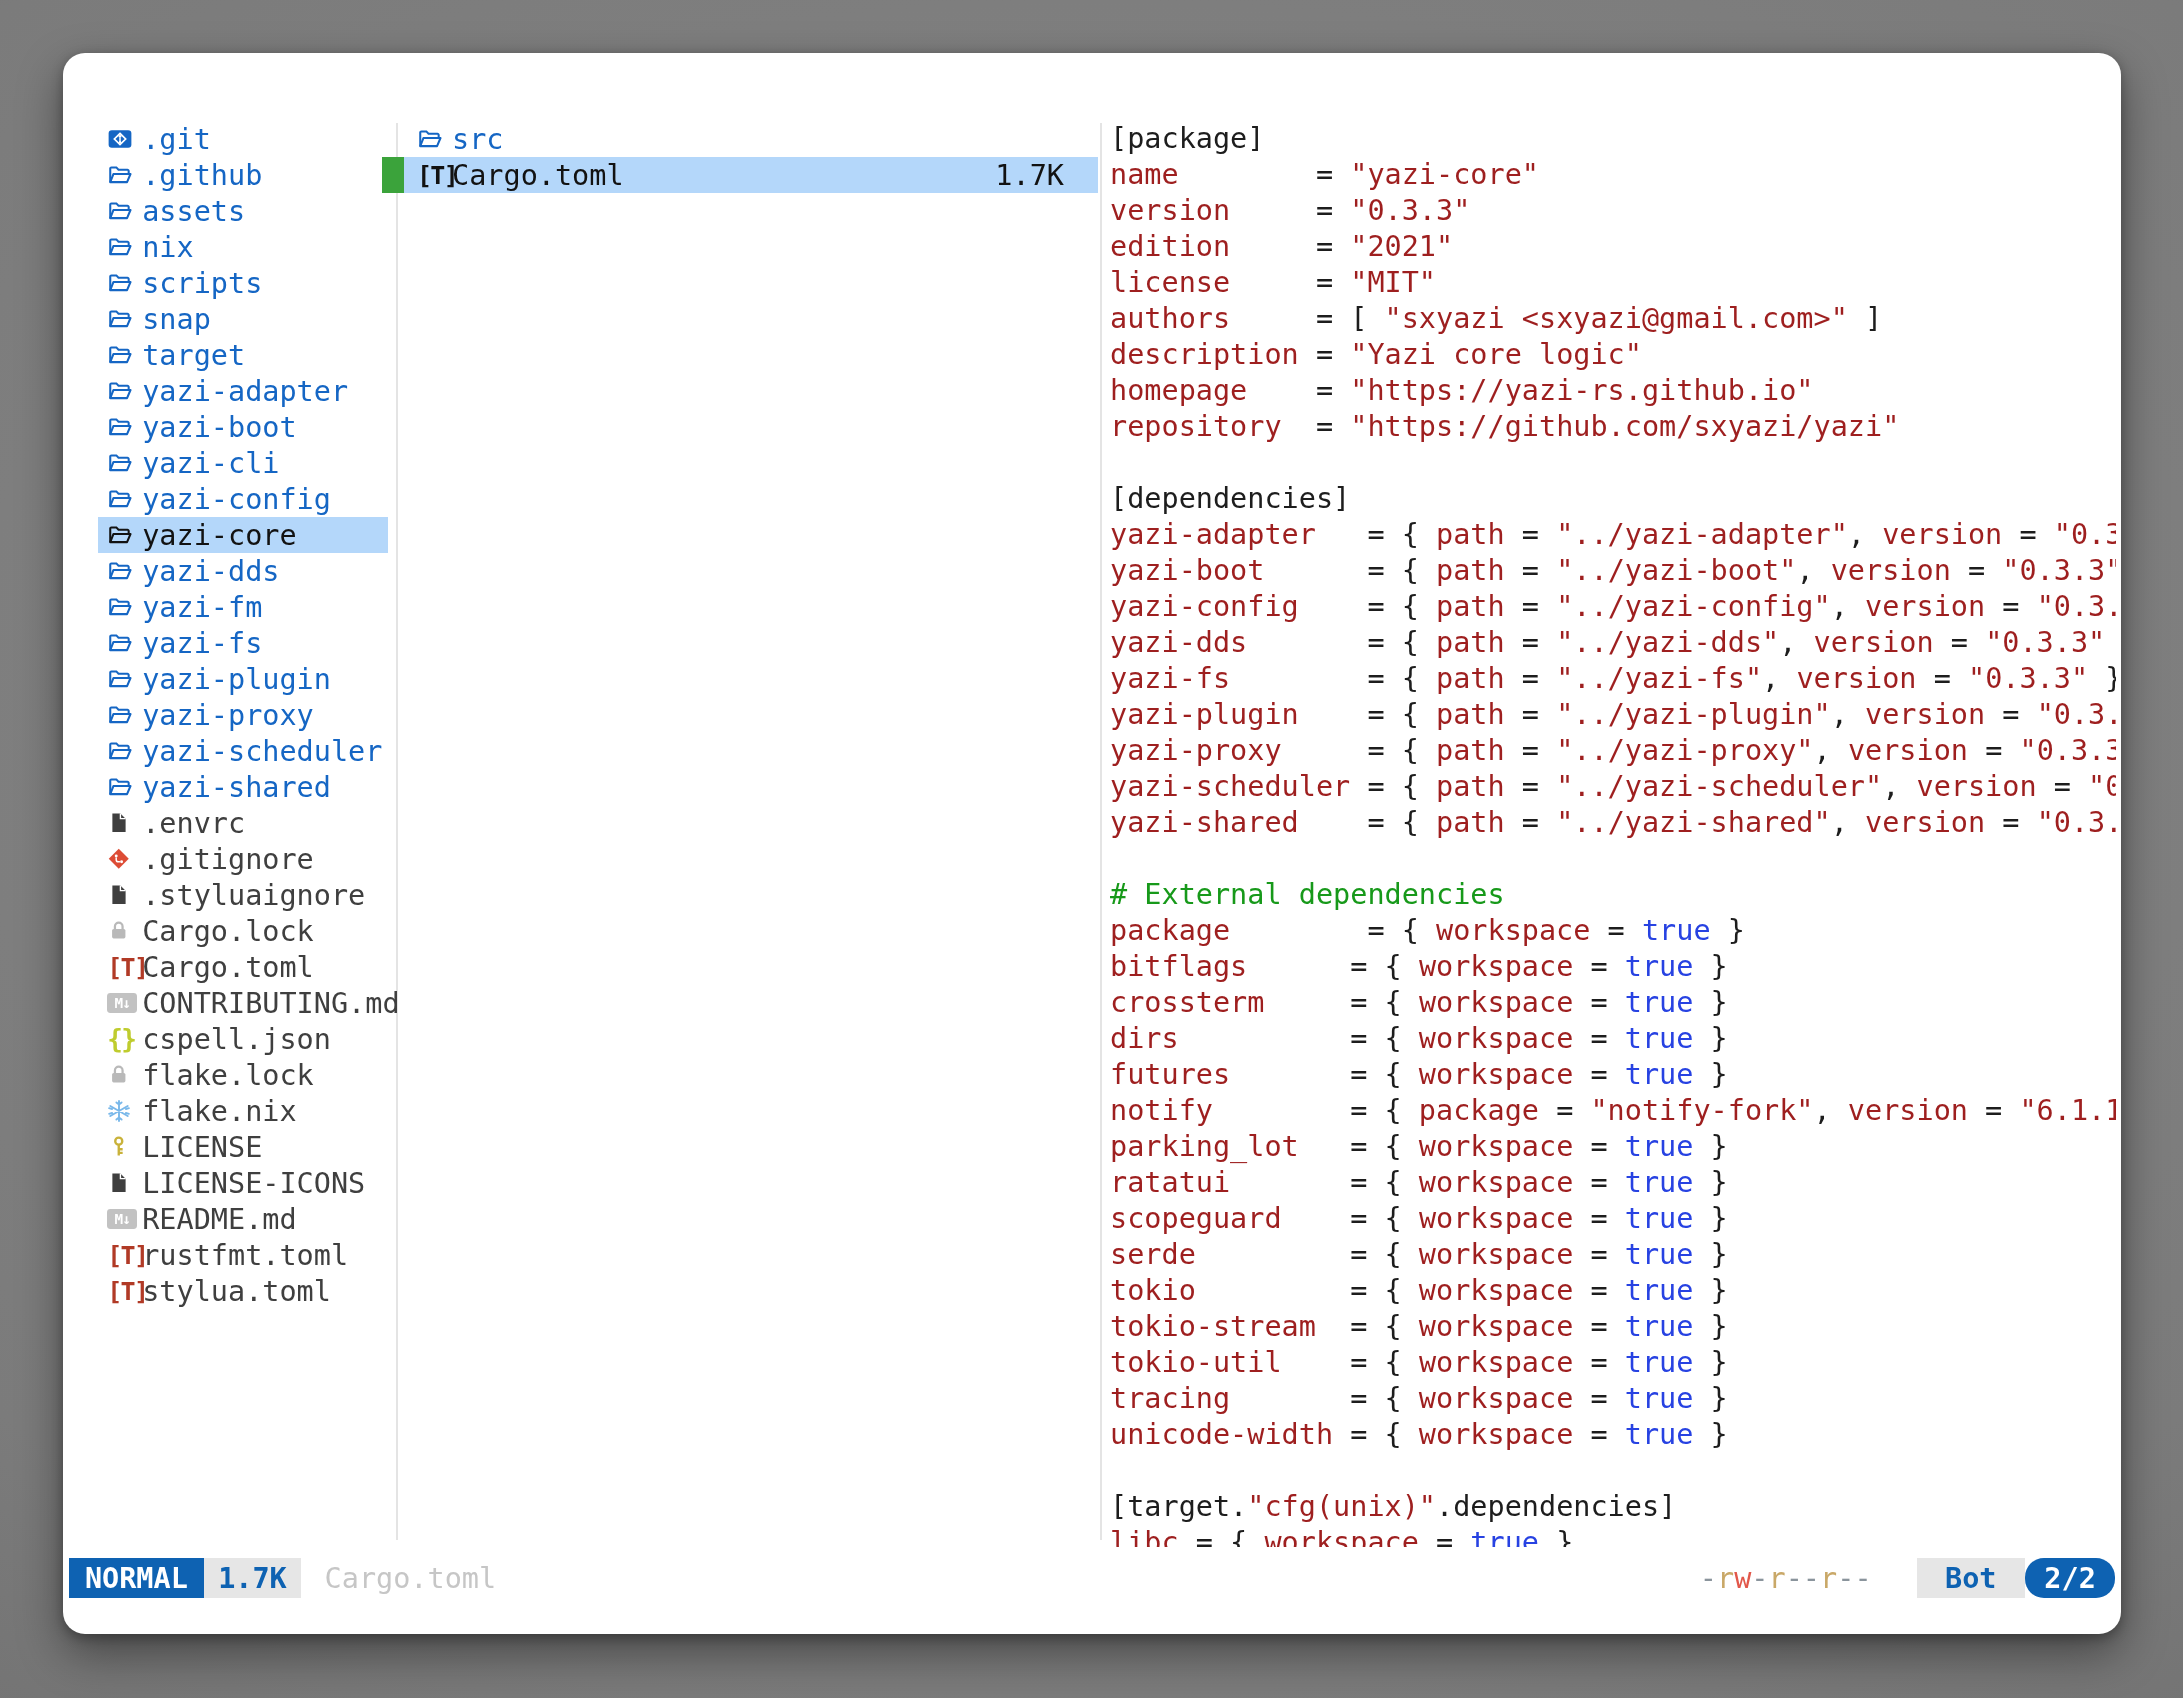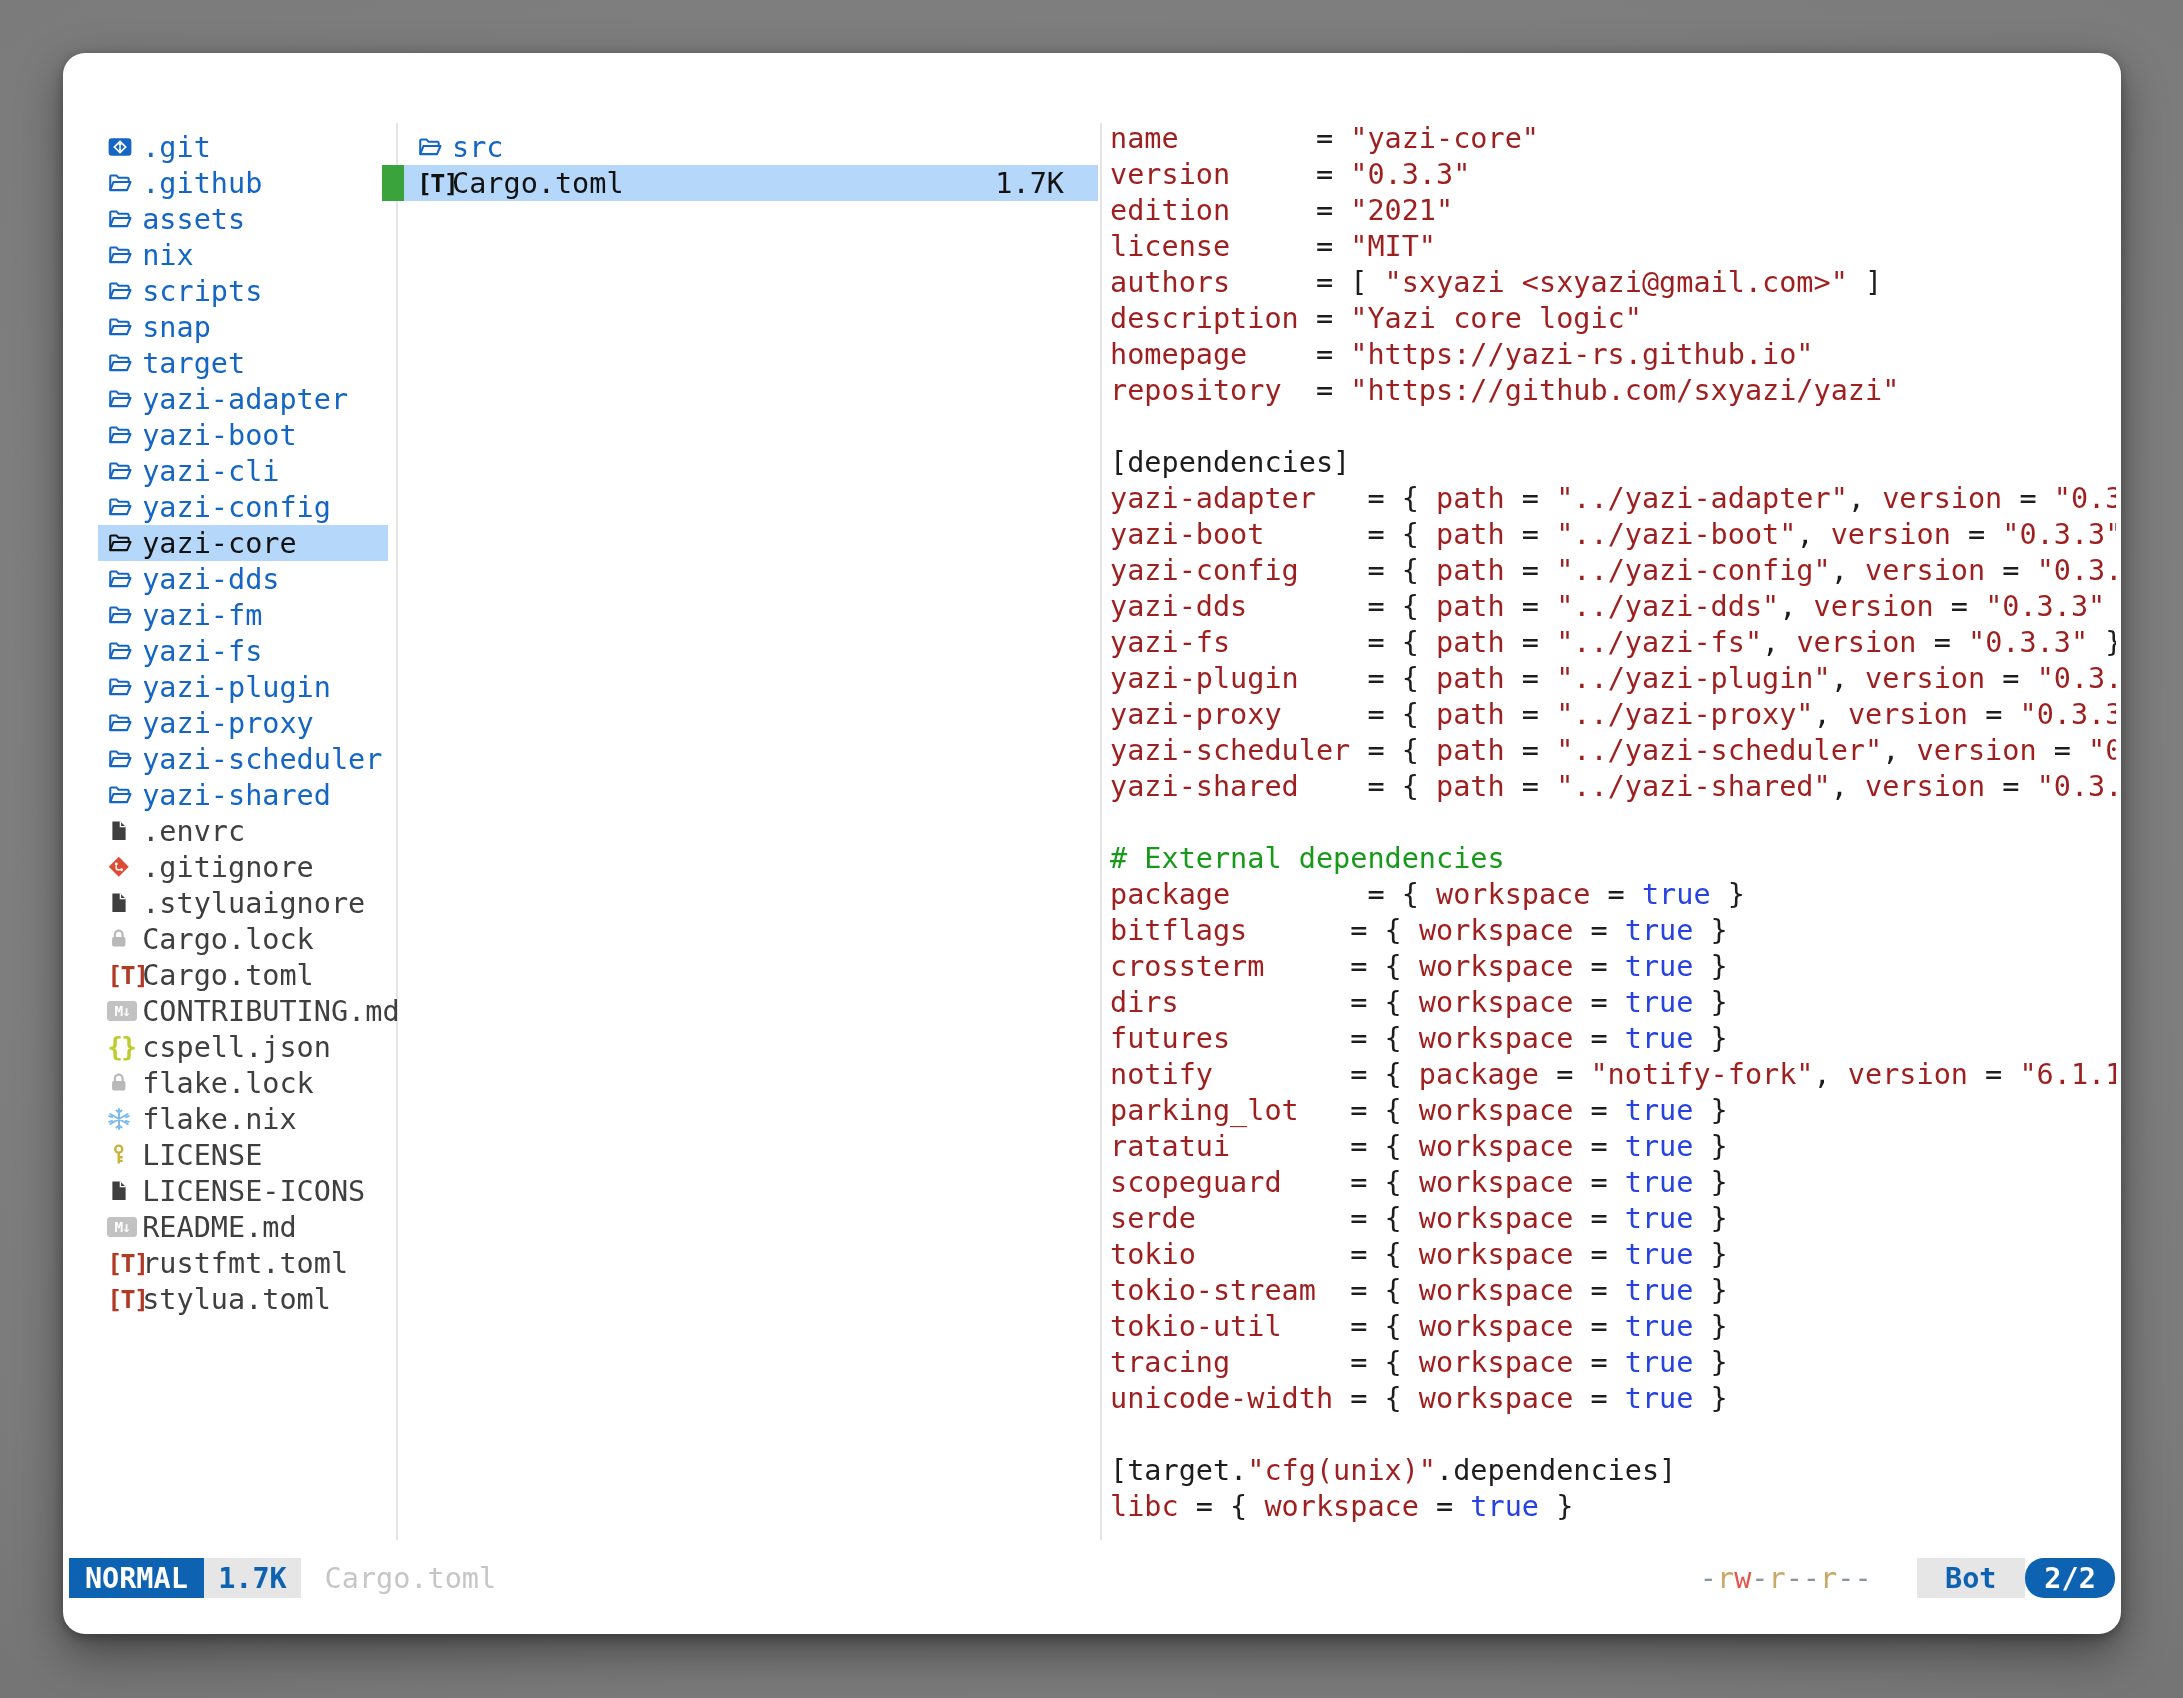--- a/index.html
+++ b/index.html
@@ -9,21 +9,21 @@
     font-family:"DejaVu Sans Mono","Liberation Mono",monospace;
   }
   .window{
     position:absolute;left:63px;top:53px;width:2058px;height:1581px;
     background:#ffffff;border-radius:22px;overflow:hidden;
     box-shadow:0 18.5px 46px rgba(0,0,0,0.42), 0 3.4px 11.7px rgba(0,0,0,0.28);
   }
   .sep{position:absolute;top:70px;bottom:94px;width:1.7px;background:#e4e4e4;}
   #sep1{left:333px;} #sep2{left:1037px;}
 
-  .pane{position:absolute;top:76px;}
+  .pane{position:absolute;top:68px;}
   #parent-pane{left:35px;width:290px;}
   #current-pane{left:319px;width:716px;}
 
   .row{position:relative;height:36px;display:flex;align-items:center;font-size:28.5px;white-space:nowrap;}
   #parent-pane .row{padding-left:9.2px;}
   #current-pane .row{padding-left:35px;}
   .row.sel{background:var(--selection-bg);}
   .row .icon{width:35px;flex:0 0 35px;display:flex;align-items:center;}
   .row .icon svg{display:block;}
   .row.dir .label{color:var(--accent-blue);}
@@ -366,20 +366,21 @@
       <div class="row file sel">
         <span class="marker"></span>
         <span class="icon" style="color: rgb(177, 58, 38);">
           <span class="tomlicon">[T]</span>
         </span>
         <span class="label">Cargo.toml</span>
         <span class="size">1.7K</span>
       </div>
     </div>
   <div id="preview-pane">
+      <div class="pline"><span class="tk-p">[package]</span></div>
       <div class="pline"><span class="tk-r">name</span><span class="tk-p">        = </span><span class="tk-r">"yazi-core"</span></div>
       <div class="pline"><span class="tk-r">version</span><span class="tk-p">     = </span><span class="tk-r">"0.3.3"</span></div>
       <div class="pline"><span class="tk-r">edition</span><span class="tk-p">     = </span><span class="tk-r">"2021"</span></div>
       <div class="pline"><span class="tk-r">license</span><span class="tk-p">     = </span><span class="tk-r">"MIT"</span></div>
       <div class="pline"><span class="tk-r">authors</span><span class="tk-p">     = </span><span class="tk-p">[ </span><span class="tk-r">"sxyazi &lt;sxyazi@gmail.com&gt;"</span><span class="tk-p"> ]</span></div>
       <div class="pline"><span class="tk-r">description</span><span class="tk-p"> = </span><span class="tk-r">"Yazi core logic"</span></div>
       <div class="pline"><span class="tk-r">homepage</span><span class="tk-p">    = </span><span class="tk-r">"https://yazi-rs.github.io"</span></div>
       <div class="pline"><span class="tk-r">repository</span><span class="tk-p">  = </span><span class="tk-r">"https://github.com/sxyazi/yazi"</span></div>
       <div class="pline"></div>
       <div class="pline"><span class="tk-p">[dependencies]</span></div>

